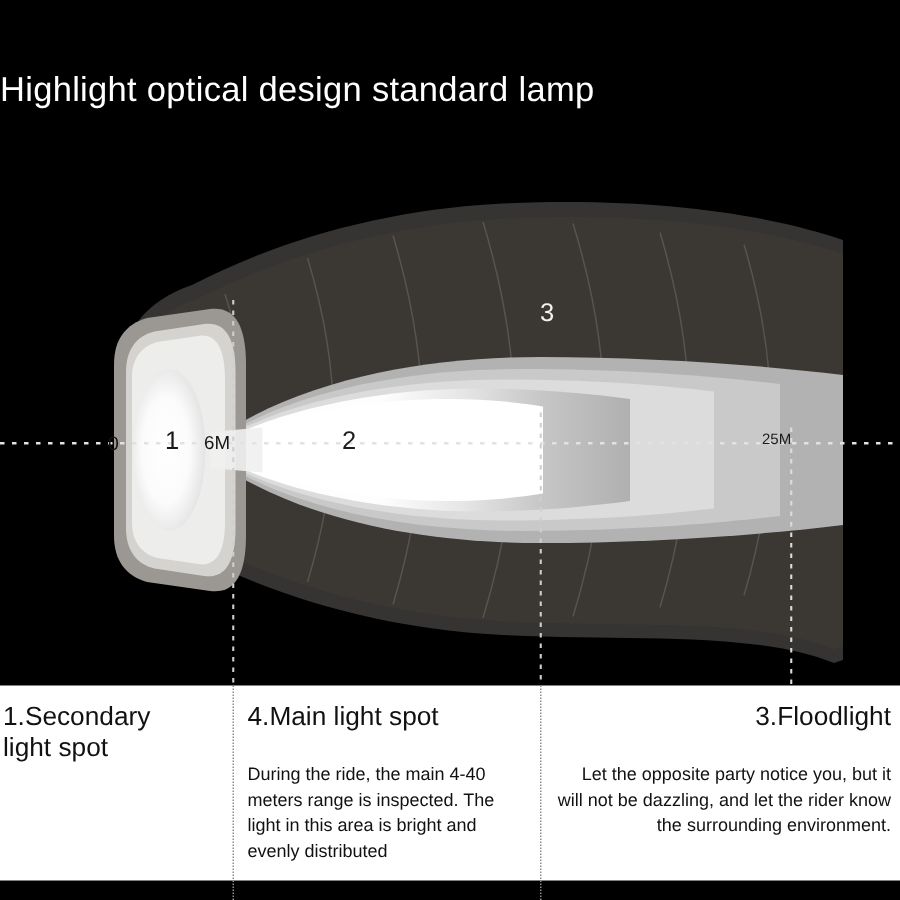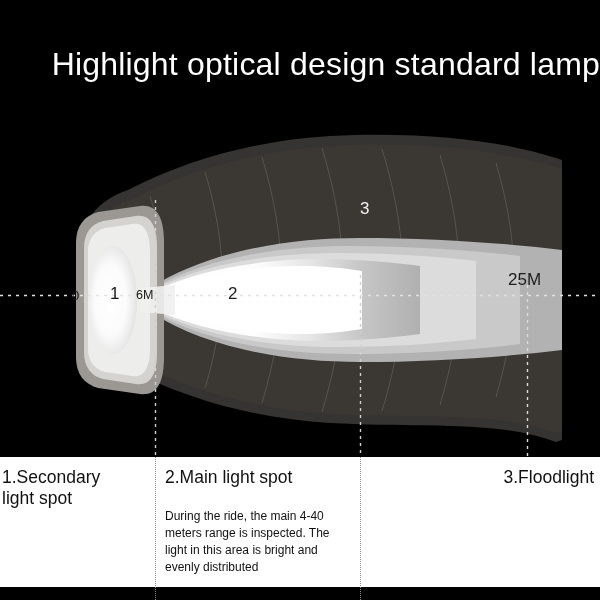--- a/index.html
+++ b/index.html
@@ -15,23 +15,23 @@
     overflow: hidden;
     font-family: "Liberation Sans", sans-serif;
   }
 
   
   #title {
     position: absolute;
     top: 46px;
     left: 0;
     width: 600px;
-    text-align: right;
+    text-align: left;
     color: #ffffff;
-    font-size: 32px;
+    font-size: 23px;
     font-weight: 400;
     letter-spacing: 0.2px;
   }
 
   
   #diagram {
     position: absolute;
     left: 0;
     top: 0;
     width: 600px;
@@ -55,21 +55,21 @@
     white-space: nowrap;
   }
   .zone-label {
     position: absolute;
     font-size: 17px;
     line-height: 1;
     white-space: nowrap;
   }
   #label-0  { left: 72px;  top: 289px; color: #151515; }
   #label-4m { left: 136px; top: 289px; color: #171717; font-size: 12.5px; }
-  #label-25m{ left: 508px; top: 271px; color: #1d1d1d; font-size: 17px; }
+  #label-25m{ left: 508px; top: 289px; color: #1d1d1d; font-size: 10px; }
   #label-1  { left: 110px; top: 285px; color: #171717; }
   #label-2  { left: 228px; top: 285px; color: #1d1d1d; }
   #label-3  { left: 360px; top: 200px; color: #f2f2f2; }
 
   
   #panel {
     position: absolute;
     left: 0;
     top: 457px;
     width: 600px;
@@ -225,24 +225,25 @@
     <div class="zone-label" id="label-1">1</div>
     <div class="zone-label" id="label-2">2</div>
     <div class="zone-label" id="label-3">3</div>
   </div>
 
   <div id="panel">
     <div class="col c1">
       <p class="col-title">1.Secondary<br> light spot</p>
     </div>
     <div class="col c2">
-      <p class="col-title">2.Main light spot</p>
+      <p class="col-title">4.Main light spot</p>
       <p class="col-body">During the ride, the main 4-40 meters range is inspected. The light in this area is bright and evenly distributed</p>
     </div>
     <div class="col c3">
       <p class="col-title">3.Floodlight</p>
+      <p class="col-body">Let the opposite party notice you, but it will not be dazzling, and let the rider know the surrounding environment.</p>
     </div>
 
     <div class="col-divider" id="divider-1"></div>
     <div class="col-divider" id="divider-2"></div>
   </div>
 
 </div>
 
 </body></html>

